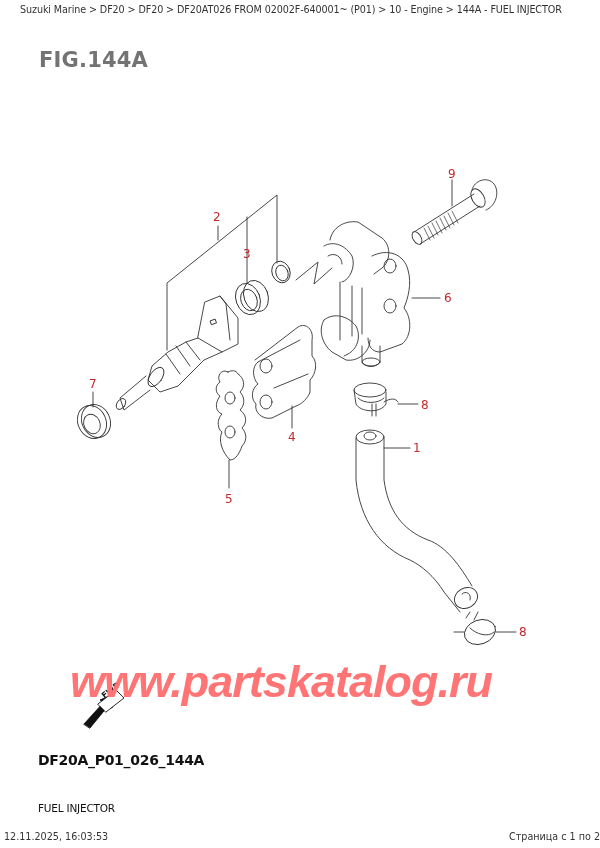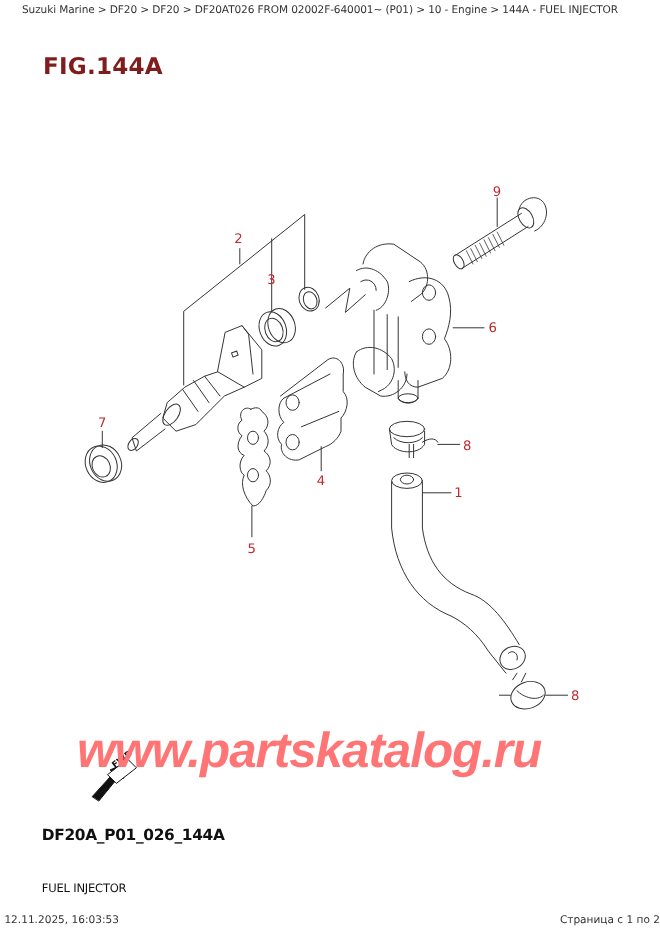--- a/index.html
+++ b/index.html
@@ -1,20 +1,20 @@
 <!DOCTYPE html>
 <html><head>
   <meta charset="utf-8">
   <style>
     html, body { margin: 0; padding: 0; background: #ffffff; }
     body { width: 600px; height: 848px; position: relative; overflow: hidden; font-family: "DejaVu Sans", sans-serif; color: #222; }
     .breadcrumb { position: absolute; left: 20px; top: 4px; font-size: 9.6px; color: #333; white-space: nowrap; letter-spacing: -0.1px; }
     .breadcrumb span { cursor: default; }
     .breadcrumb .crumb-link { cursor: pointer; }
-    .fig-title { position: absolute; left: 39px; top: 48px; font-size: 21px; font-weight: bold; color: #7f1d1d; letter-spacing: 0.2px; }
+    .fig-title { position: absolute; left: 39px; top: 48px; font-size: 21px; font-weight: bold; color: #737373; letter-spacing: 0.2px; }
     .diagram { position: absolute; left: 0; top: 0; width: 600px; height: 848px; }
     .callout { position: absolute; font-size: 12px; color: #c0282d; font-family: "DejaVu Sans", sans-serif; }
     .watermark { position: absolute; left: 70px; top: 656px; font-family: "Liberation Sans", sans-serif; font-weight: bold; font-style: italic; font-size: 45px; color: #ff7575; letter-spacing: -1px; white-space: nowrap; }
     .fig-code { position: absolute; left: 38px; top: 752px; font-size: 14px; font-weight: bold; color: #111; letter-spacing: -0.3px; }
     .fig-name { position: absolute; left: 38px; top: 802px; font-size: 10.5px; font-weight: normal; color: #111; letter-spacing: -0.2px; }
     .footer-date { position: absolute; left: 4px; top: 831px; font-size: 9.6px; color: #333; text-align: right; }
     .footer-page { position: absolute; right: 0; top: 831px; font-size: 9.6px; color: #333; }
   </style>
 </head>
 <body>

